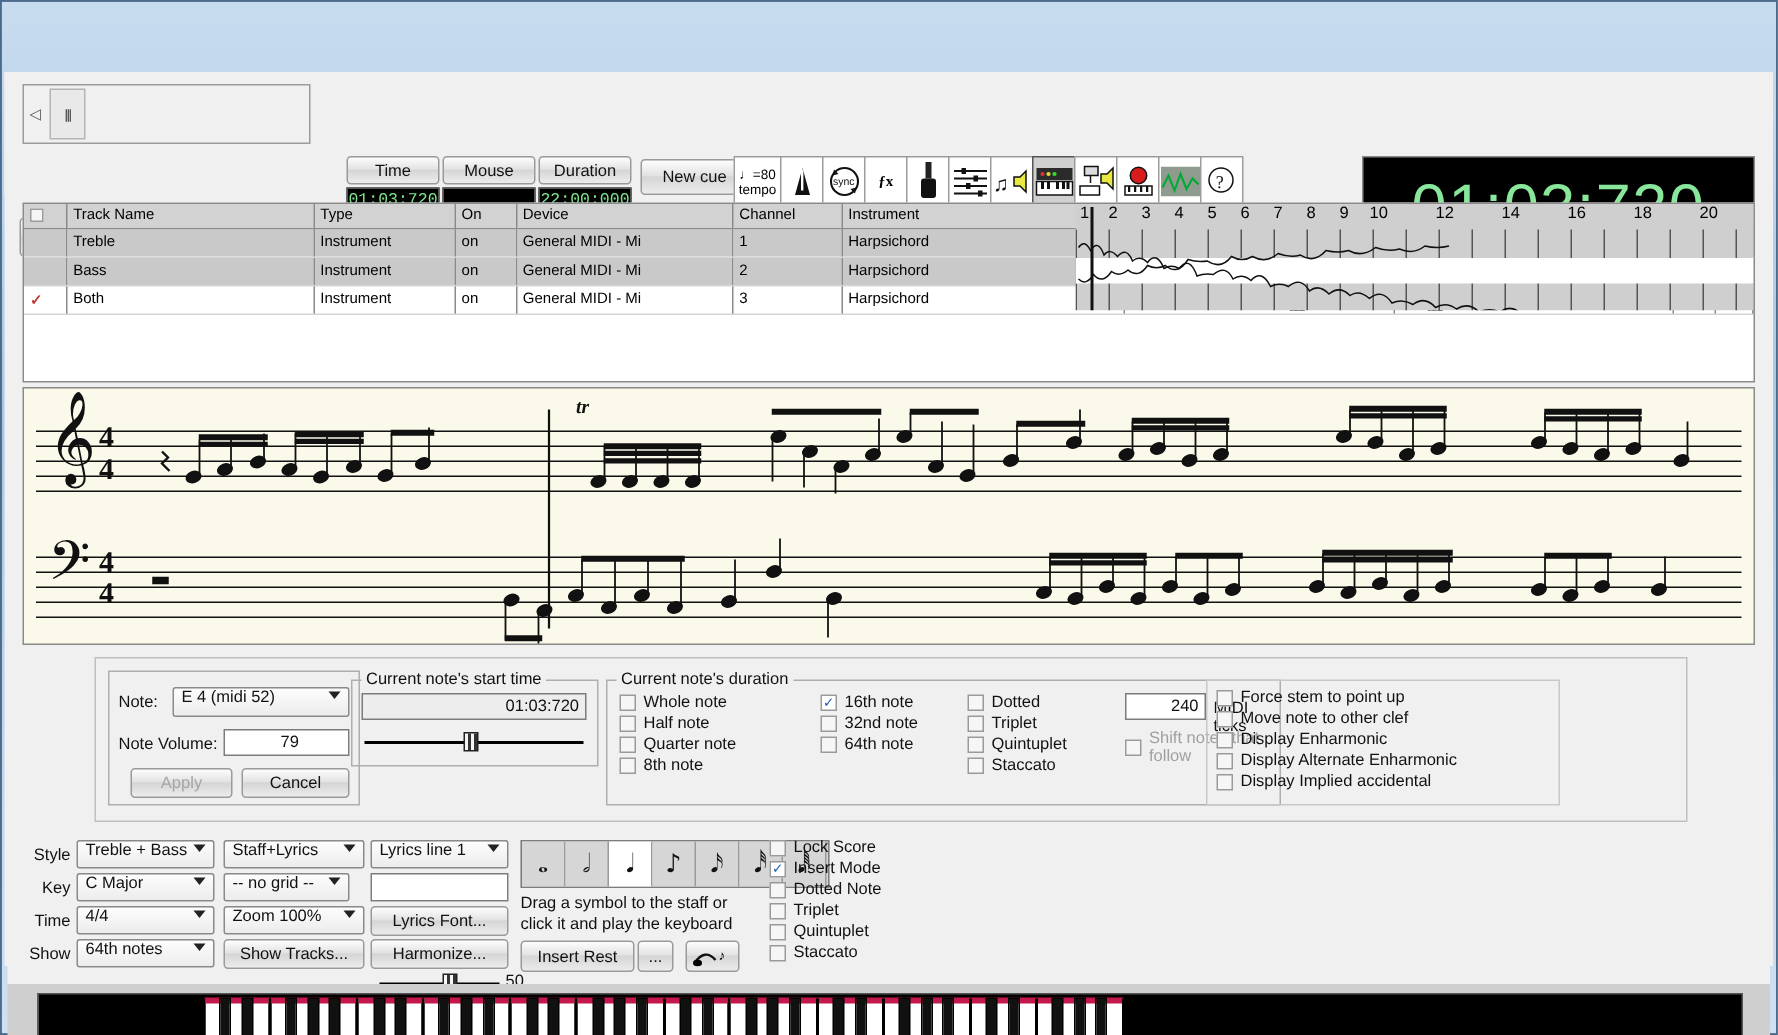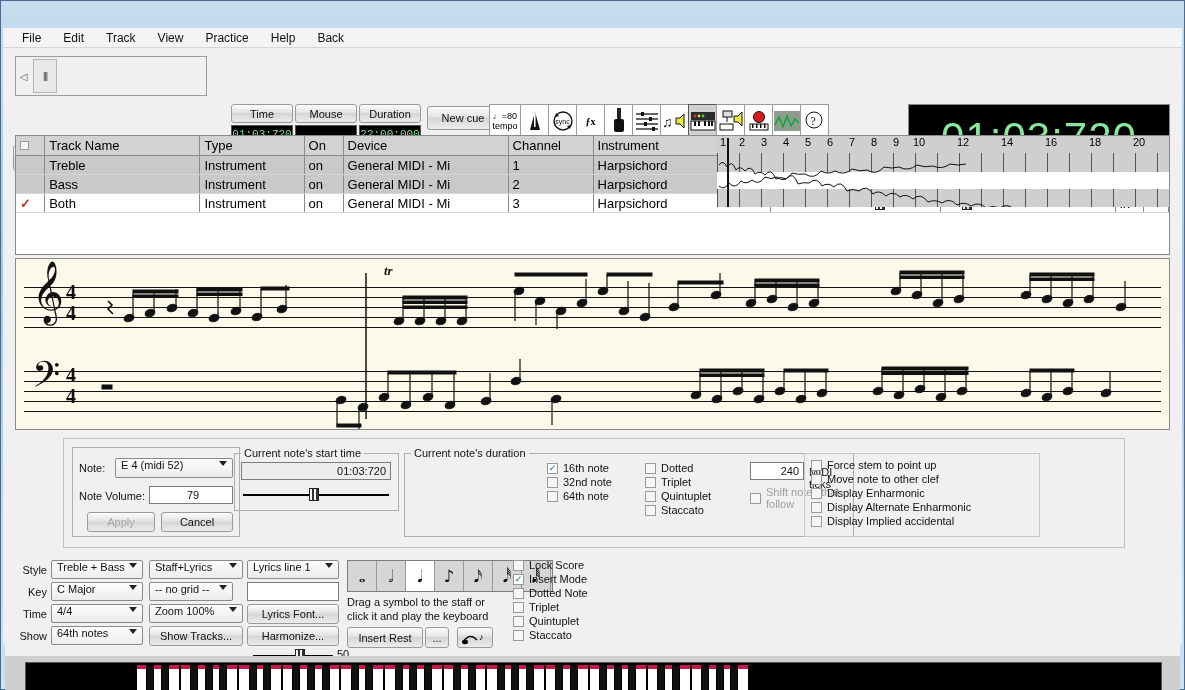--- a/index.html
+++ b/index.html
@@ -105,21 +105,21 @@
   .icobank { position:absolute; left:487px; top:56px; display:flex; }
   .lcd-big {
     position:absolute; left:905px; top:56px; width:262px; height:67px;
     background:#000; border:1px solid #888;
     display:flex; align-items:center; justify-content:center;
     color:#88e79a; font-size:42px; font-family:"Liberation Sans", sans-serif;
     letter-spacing:1px;
   }
   
   .tracks { position:absolute; left:12px; top:87px; width:1155px; height:120px; background:#fff; border:1px solid #8a8a8a; }
-  table.tt { border-collapse:collapse; width:100%; font-size:13px; }
+  table.tt { border-collapse:collapse; width:100%; font-size:10px; }
   table.tt th {
     background:#d2d2d2; border-right:1px solid #8a8a8a; border-bottom:1px solid #8a8a8a;
     font-weight:normal; text-align:left; padding:2px 4px; height:16px; color:#000;
   }
   table.tt td {
     border-right:1px solid #8a8a8a; border-bottom:1px solid #d5d5d5;
     padding:1px 4px; height:18px; color:#000; white-space:nowrap; overflow:hidden;
   }
   tr.sel td { background:#fff; }
   tr.gray td { background:#c9c9c9; }
@@ -196,29 +196,20 @@
     background:linear-gradient(to bottom,#111 70%,#8a8a8a 100%);
     border:1px solid #000; z-index:3;
   }
 </style>
 </head>
 <body>
 
 <div class="win">
 
 
-  <div class="menubar">
-    <span class="menu-item">File</span>
-    <span class="menu-item">Edit</span>
-    <span class="menu-item">Track</span>
-    <span class="menu-item">View</span>
-    <span class="menu-item">Practice</span>
-    <span class="menu-item">Help</span>
-    <span class="menu-item">Back</span>
-  </div>
 
   <div class="client">
 
     <div class="toolbar">
 
       <div class="cue-panel">
         <span class="cue-arrow">◁</span>
         <span class="cue-swatch">|||</span>
       </div>
 
@@ -741,20 +732,38 @@
         <span class="legend">Current note's start time</span>
         <div class="inp ro" style="position:absolute;left:6px;top:8px;width:150px;height:18px;justify-content:flex-end;">01:03:720</div>
         <div class="slider-track" style="position:absolute;left:6px;top:32px;width:150px;">
           <span class="thumb" style="left:68px;"></span>
         </div>
       </div>
 
       <div class="grp" style="left:340px;top:14px;width:450px;height:84px;">
         <span class="legend">Current note's duration</span>
 
+        <div style="position:absolute;left:8px;top:8px;">
+          <div class="cbx">
+            <span class="box"></span>
+            <span>Whole note</span>
+          </div>
+          <div class="cbx">
+            <span class="box"></span>
+            <span>Half note</span>
+          </div>
+          <div class="cbx">
+            <span class="box"></span>
+            <span>Quarter note</span>
+          </div>
+          <div class="cbx">
+            <span class="box"></span>
+            <span>8th note</span>
+          </div>
+        </div>
 
         <div style="position:absolute;left:142px;top:8px;">
           <div class="cbx">
             <span class="box on">✓</span>
             <span>16th note</span>
           </div>
           <div class="cbx">
             <span class="box"></span>
             <span>32nd note</span>
           </div>

